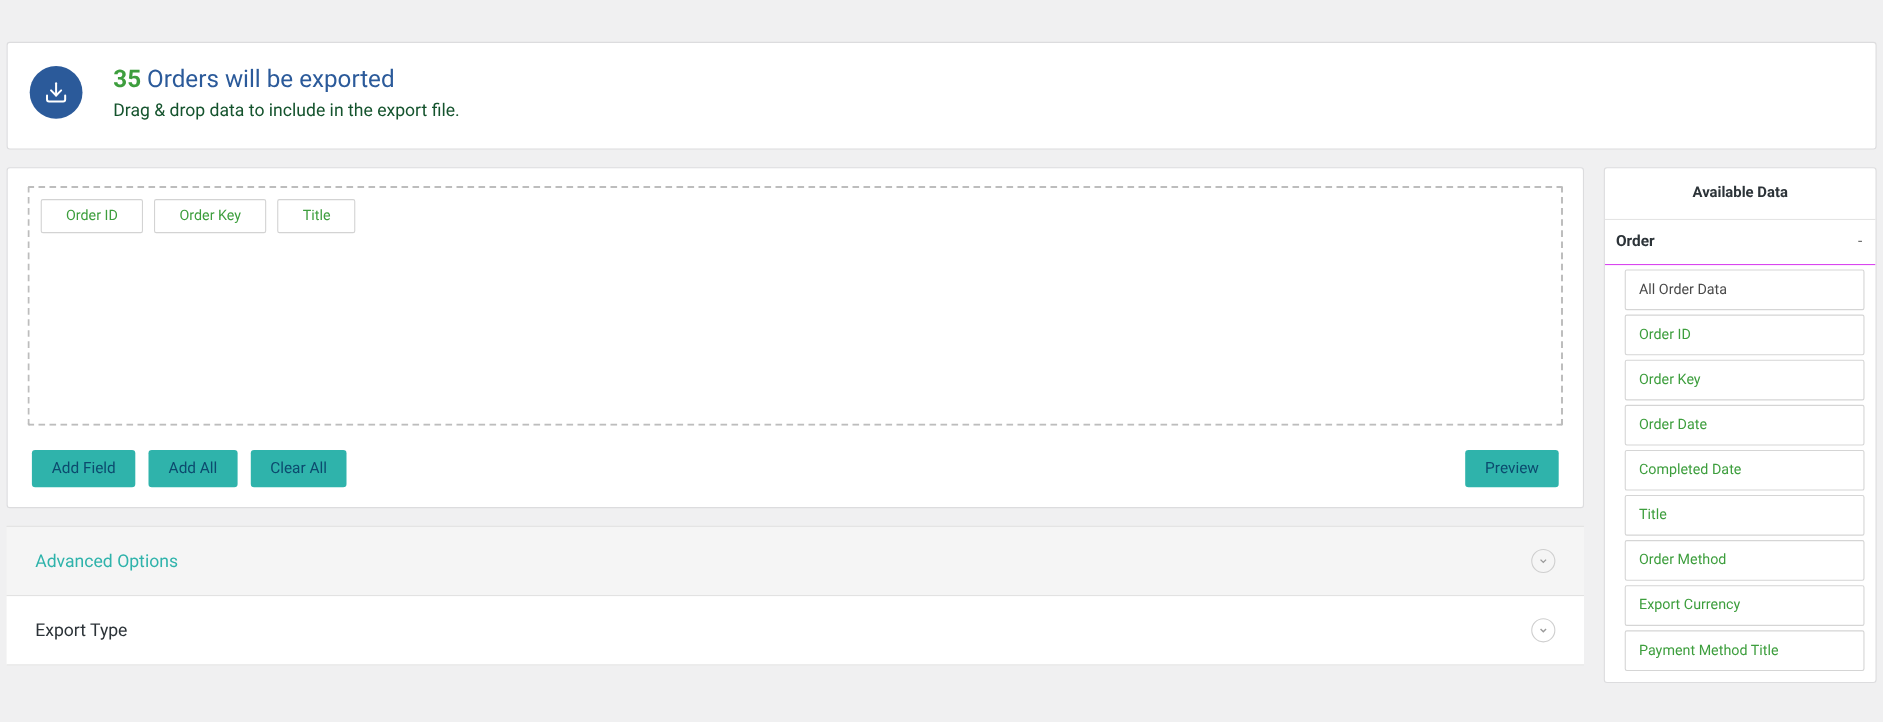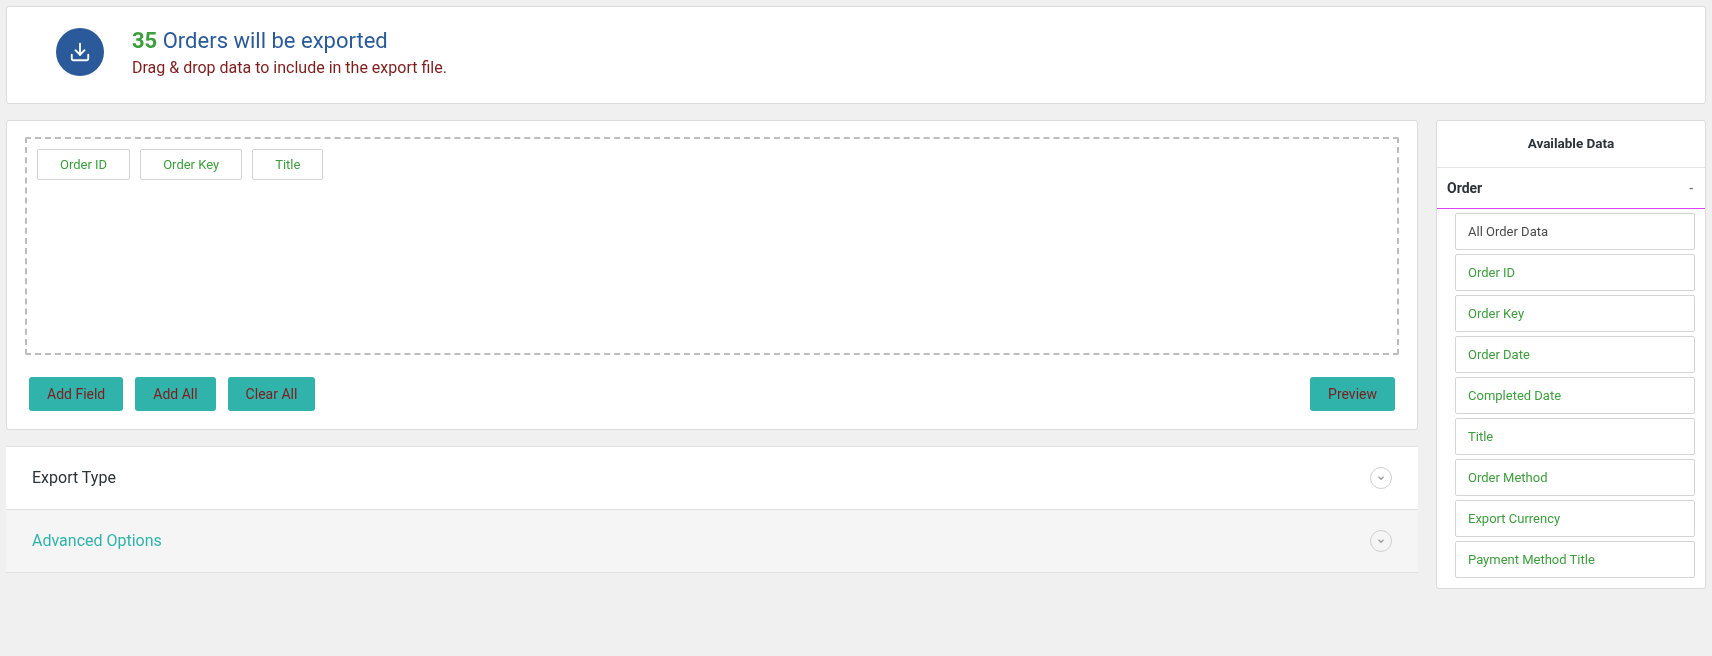--- a/index.html
+++ b/index.html
@@ -13,25 +13,26 @@
       padding: 6px;
       color: #2c3338;
       font-size: 14px;
     }
     
     
     .header-card {
       background: #fff;
       border: 1px solid #dcdcde;
       border-radius: 3px;
-      padding: 20px 28px 26px 49px;
+      padding: 20px 28px 26px 20px;
       display: flex;
       align-items: center;
       gap: 28px;
       margin-bottom: 16px;
+      margin-top: 32px;
     }
     .header-icon {
       width: 48px;
       height: 48px;
       border-radius: 50%;
       background: #2b5a9a;
       display: flex;
       align-items: center;
       justify-content: center;
       flex-shrink: 0;
@@ -41,36 +42,36 @@
       font-weight: 400;
       color: #2b5a9a;
       line-height: 1.3;
     }
     .header-count {
       color: #3d9e3d;
       font-weight: 700;
     }
     .header-sub {
       font-size: 16px;
-      color: #7f1d1d;
+      color: #14532d;
       margin-top: 2px;
     }
 
     
     .cols {
       display: flex;
       gap: 18px;
       align-items: flex-start;
     }
     .left-col {
       flex: 1;
       min-width: 0;
     }
     .right-col {
-      width: 270px;
+      width: 248px;
       flex-shrink: 0;
       display: flex;
     }
 
     
     .panel {
       background: #fff;
       border: 1px solid #dcdcde;
       border-radius: 3px;
     }
@@ -99,21 +100,21 @@
     }
     .btn-row {
       display: flex;
       align-items: center;
       gap: 12px;
       margin-top: 22px;
       padding: 0 4px;
     }
     .btn {
       background: #2fb3ab;
-      color: #7f1d1d;
+      color: #0c4a6e;
       border: none;
       font-size: 14px;
       padding: 9px 18px;
       border-radius: 3px;
       cursor: pointer;
       font-family: inherit;
     }
     .spacer { flex: 1; }
 
     
@@ -238,30 +239,30 @@
           <button class="btn">Add Field</button>
           <button class="btn">Add All</button>
           <button class="btn">Clear All</button>
           <div class="spacer"></div>
           <button class="btn">Preview</button>
         </div>
       </div>
     </div>
 
     <div class="accordion">
-      <div class="accordion-row">
-        <div class="accordion-title dark">Export Type</div>
+      <div class="accordion-row alt">
+        <div class="accordion-title teal">Advanced Options</div>
         <div class="chev-circle">
           <svg width="10" height="10" viewBox="0 0 24 24" fill="none" stroke="currentColor" stroke-width="3">
               <polyline points="6 9 12 15 18 9"></polyline>
             </svg>
         </div>
       </div>
-      <div class="accordion-row alt">
-        <div class="accordion-title teal">Advanced Options</div>
+      <div class="accordion-row">
+        <div class="accordion-title dark">Export Type</div>
         <div class="chev-circle">
           <svg width="10" height="10" viewBox="0 0 24 24" fill="none" stroke="currentColor" stroke-width="3">
               <polyline points="6 9 12 15 18 9"></polyline>
             </svg>
         </div>
       </div>
     </div>
   </div>
 
   <div class="right-col">

